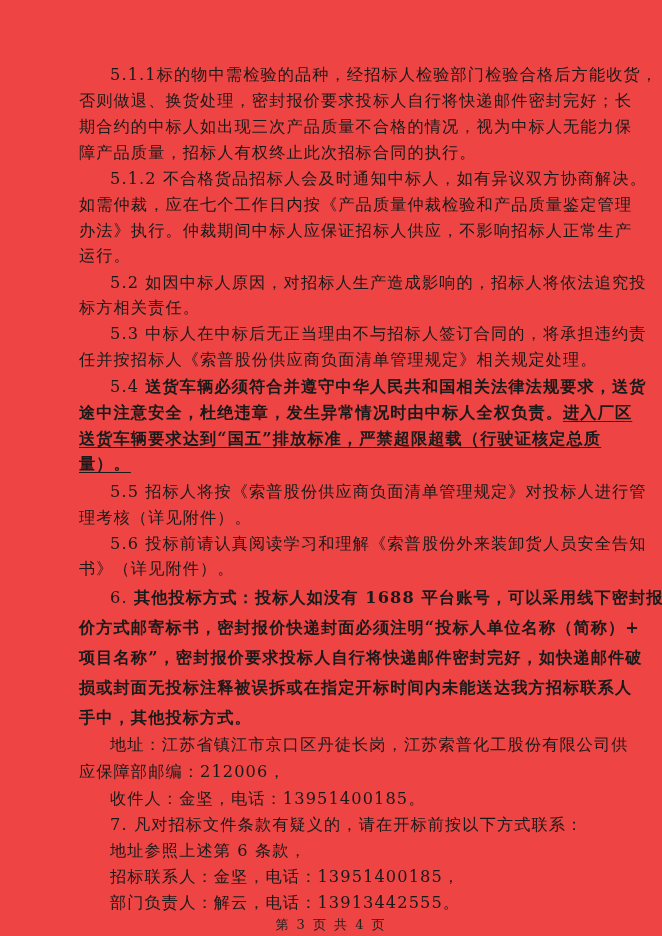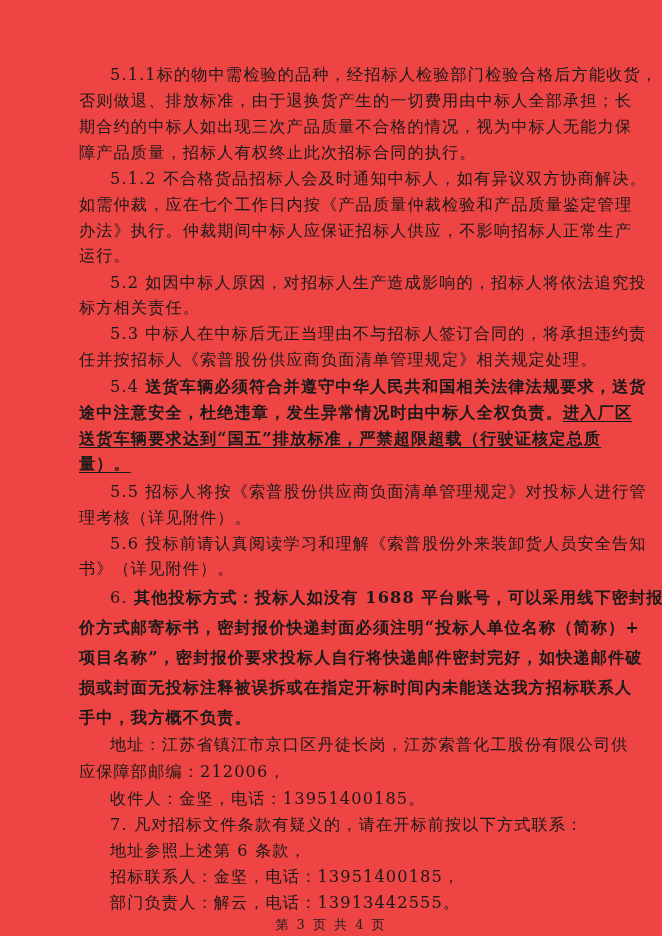--- a/index.html
+++ b/index.html
@@ -43,21 +43,21 @@
       letter-spacing: 2px;
       color: #222;
     }
   </style>
 </head>
 <body>
 
 <div class="page">
 
   <div class="line indent" style="top:65px">5.1.1标的物中需检验的品种，经招标人检验部门检验合格后方能收货，</div>
-  <div class="line" style="top:91px">否则做退、排放标准，由于退换货产生的一切费用由中标人全部承担；长</div>
+  <div class="line" style="top:91px">否则做退、换货处理，密封报价要求投标人自行将快递邮件密封完好；长</div>
   <div class="line" style="top:143px">障产品质量，招标人有权终止此次招标合同的执行。</div>
   <div class="line" style="top:117px">期合约的中标人如出现三次产品质量不合格的情况，视为中标人无能力保</div>
 
   <div class="line indent" style="top:169px">5.1.2 不合格货品招标人会及时通知中标人，如有异议双方协商解决。</div>
   <div class="line" style="top:195px">如需仲裁，应在七个工作日内按《产品质量仲裁检验和产品质量鉴定管理</div>
   <div class="line" style="top:221px">办法》执行。仲裁期间中标人应保证招标人供应，不影响招标人正常生产</div>
   <div class="line" style="top:246px">运行。</div>
 
   <div class="line indent" style="top:273px">5.2 如因中标人原因，对招标人生产造成影响的，招标人将依法追究投</div>
   <div class="line" style="top:298px">标方相关责任。</div>
@@ -79,21 +79,21 @@
 
   <div class="line indent" style="top:534px">5.6 投标前请认真阅读学习和理解《索普股份外来装卸货人员安全告知</div>
   <div class="line" style="top:559px">书》（详见附件）。</div>
 
   <div class="line indent" style="top:588px">
     <span>6. </span><span class="b">其他投标方式：投标人如没有 1688 平台账号，可以采用线下密封报</span>
   </div>
   <div class="line b" style="top:618px">价方式邮寄标书，密封报价快递封面必须注明“投标人单位名称（简称）+</div>
   <div class="line b" style="top:648px">项目名称”，密封报价要求投标人自行将快递邮件密封完好，如快递邮件破</div>
   <div class="line b" style="top:678px">损或封面无投标注释被误拆或在指定开标时间内未能送达我方招标联系人</div>
-  <div class="line b" style="top:708px">手中，我方概不负责。</div>
+  <div class="line b" style="top:708px">手中，其他投标方式。</div>
 
   <div class="line indent" style="top:735px">地址：江苏省镇江市京口区丹徒长岗，江苏索普化工股份有限公司供</div>
   <div class="line" style="top:762px">应保障部邮编：212006，</div>
 
   <div class="line indent" style="top:789px">收件人：金坚，电话：13951400185。</div>
 
   <div class="line indent" style="top:815px">7. 凡对招标文件条款有疑义的，请在开标前按以下方式联系：</div>
 
   <div class="line indent" style="top:841px">地址参照上述第 6 条款，</div>
 

